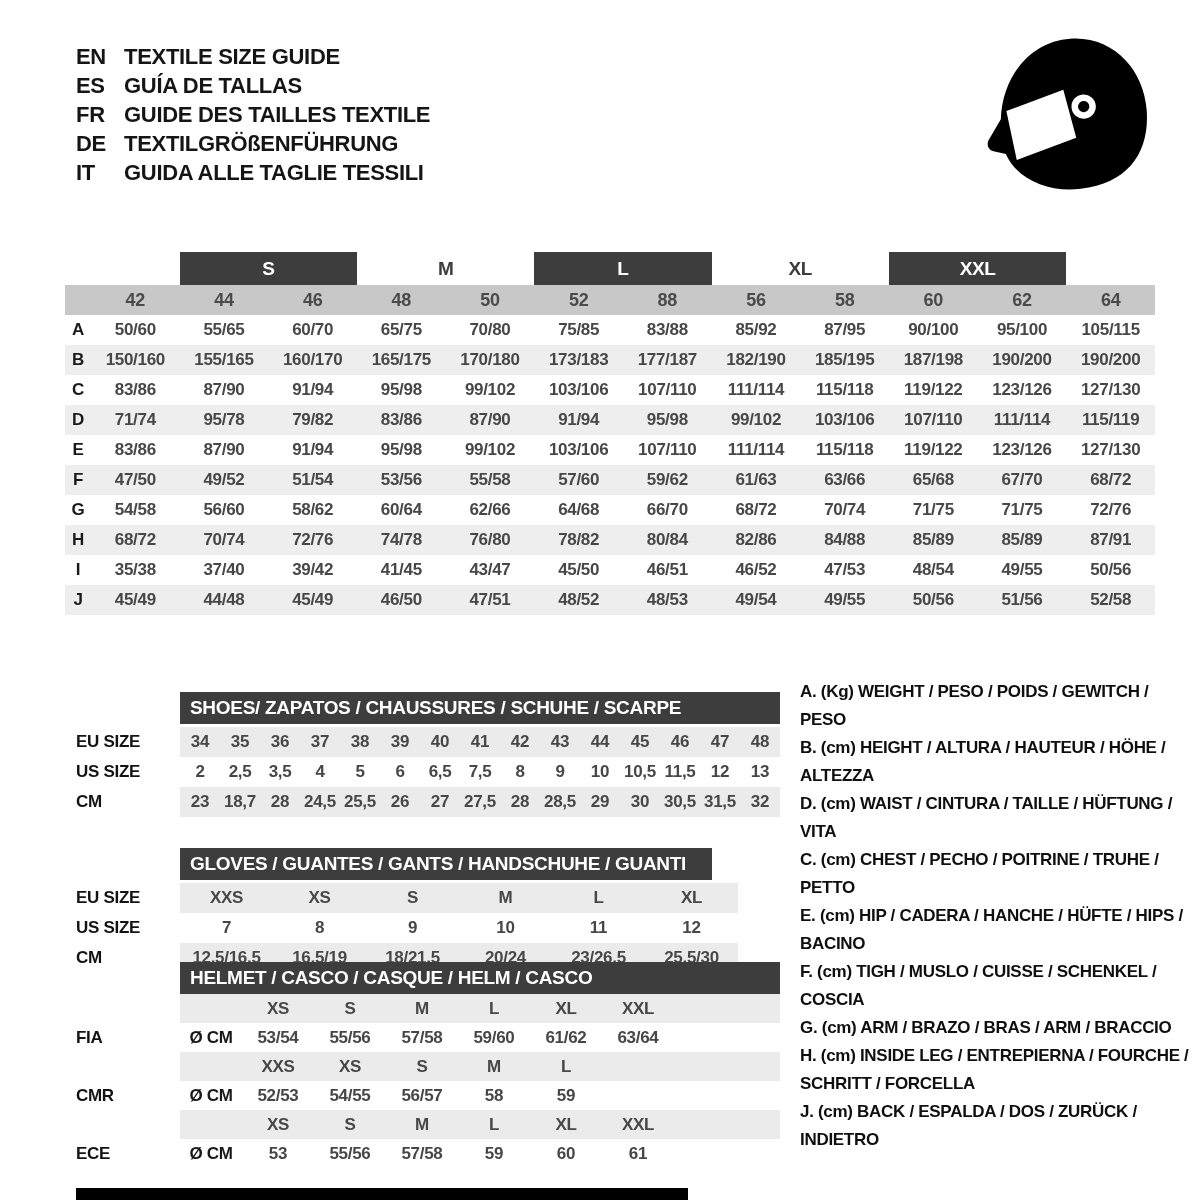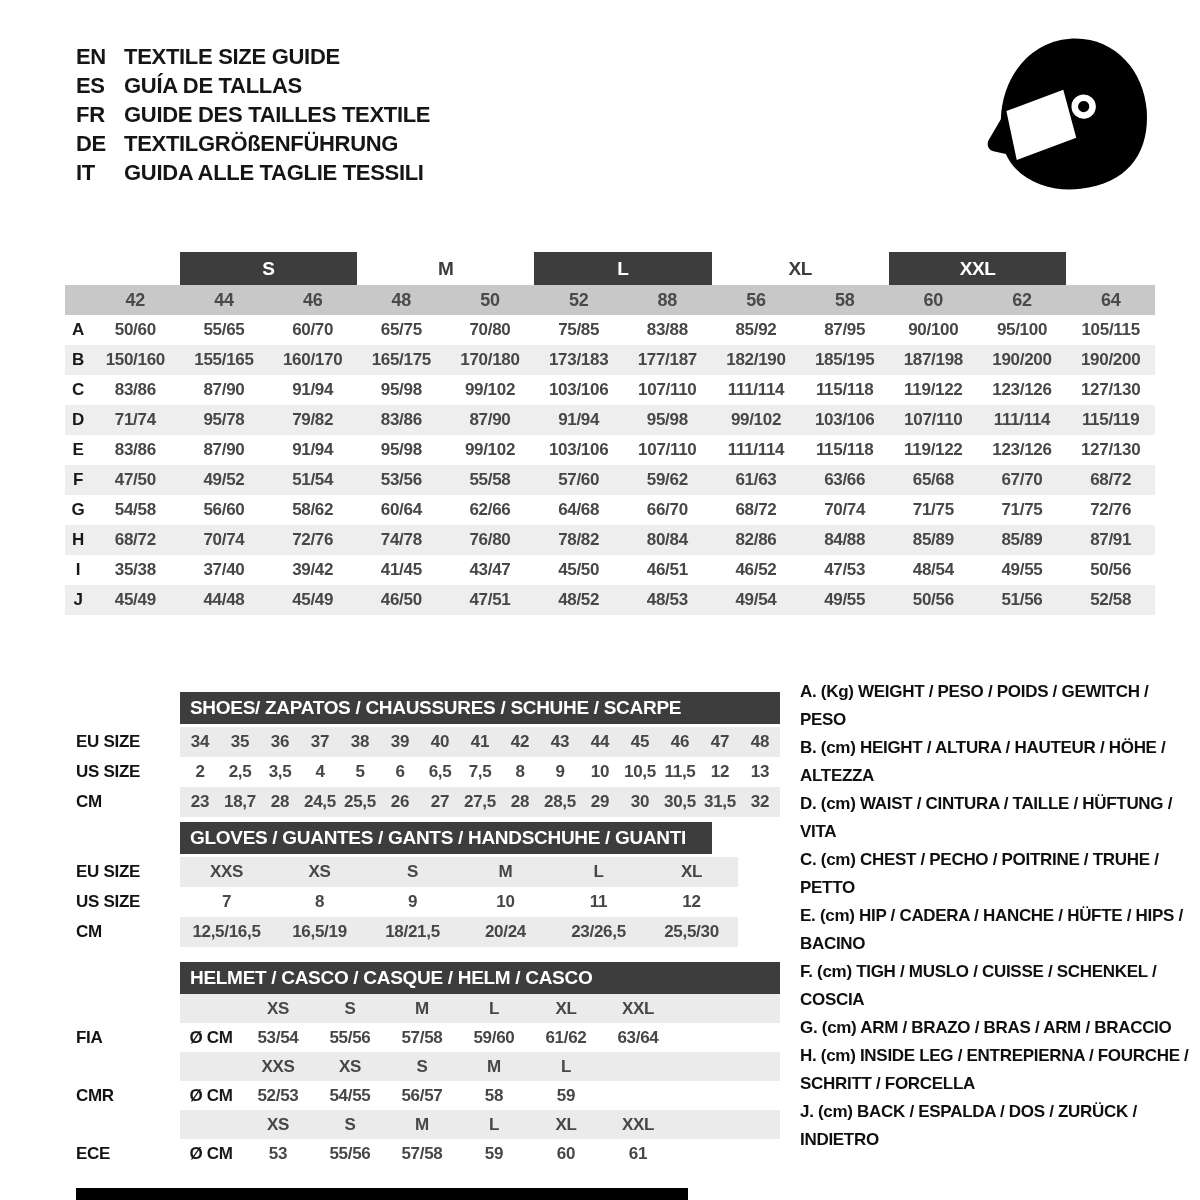--- a/index.html
+++ b/index.html
@@ -315,21 +315,21 @@
             <div class="s-cell">29</div>
             <div class="s-cell">30</div>
             <div class="s-cell">30,5</div>
             <div class="s-cell">31,5</div>
             <div class="s-cell">32</div>
           </div>
         </div>
       </div>
   </div>
 
-  <div class="section" id="gloves-section" style="top:806px">
+  <div class="section" id="gloves-section" style="top:832px">
     <div class="s-row s-bar-row">
       <div class="s-label"></div>
       <div class="s-bar">GLOVES / GUANTES / GANTS / HANDSCHUHE / GUANTI</div>
     </div>
     <div id="gloves-rows">
         <div class="s-row">
           <div class="s-label">EU SIZE</div>
           <div class="s-table shaded" style="grid-template-columns: repeat(6, 93px); width: 558px;">
             <div class="s-cell">XXS</div>
             <div class="s-cell">XS</div>

